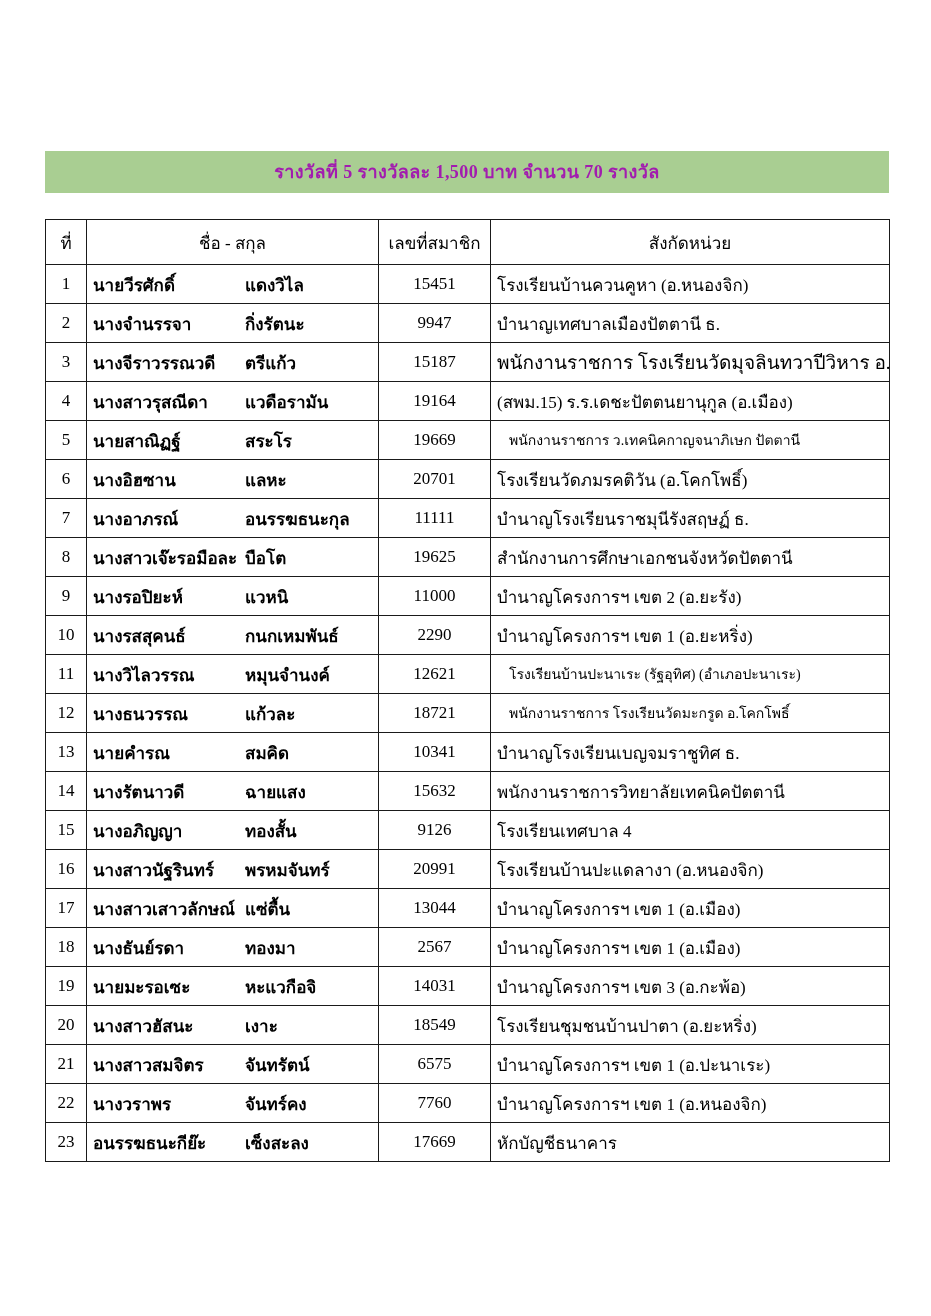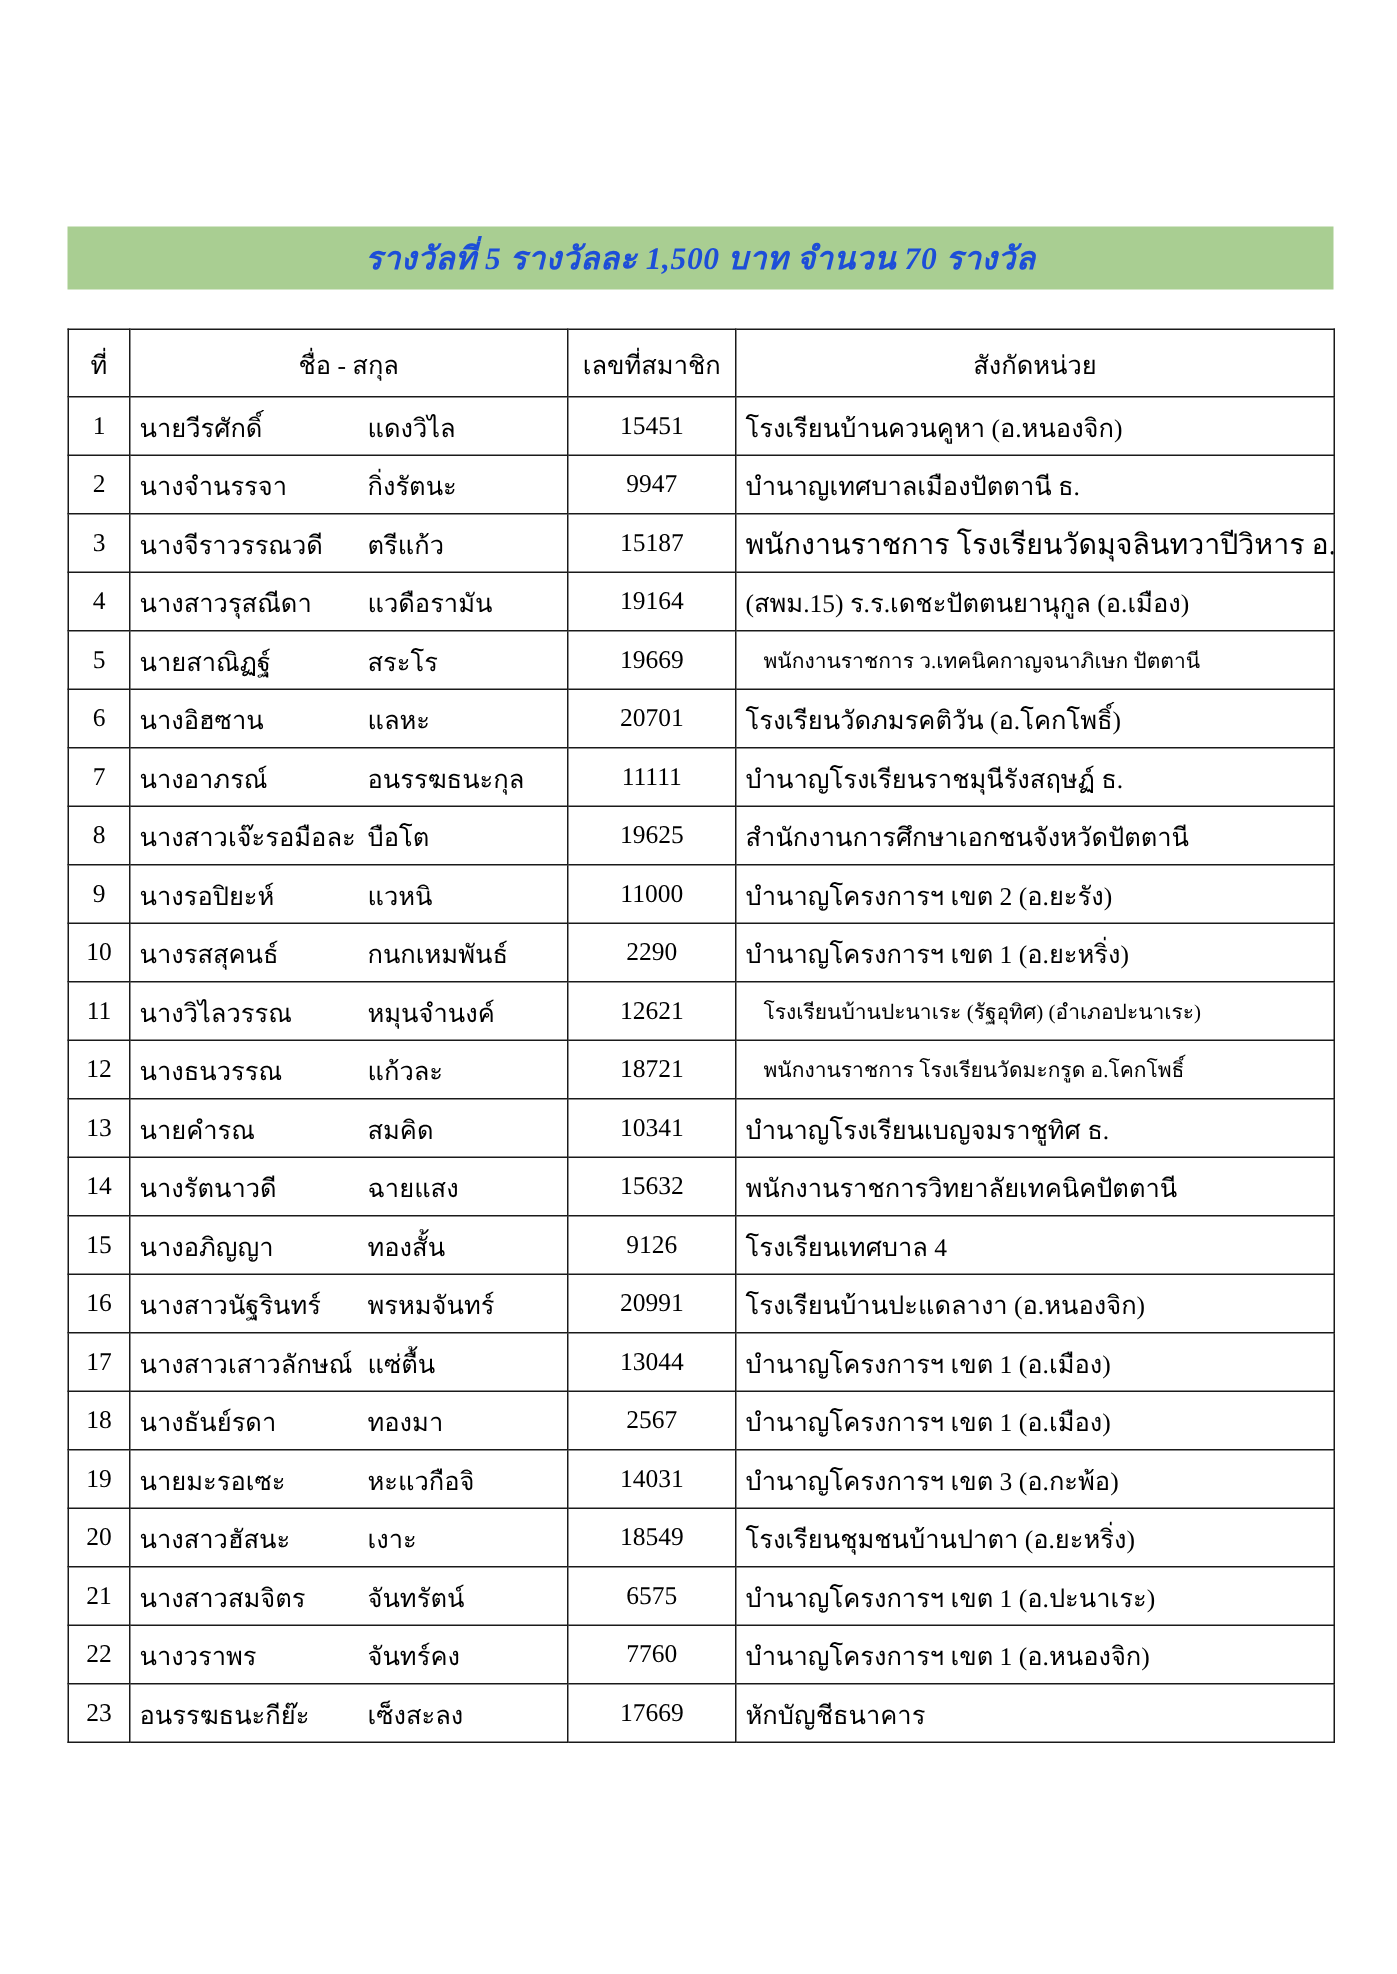--- a/index.html
+++ b/index.html
@@ -29,27 +29,26 @@
     left: 45px;
     top: 151px;
     width: 844px;
     height: 42px;
     background: #a9ce92;
     display: flex;
     align-items: center;
     justify-content: center;
   }
   .banner-title {
-    font-size: 21px;
+    font-size: 18px;
     font-weight: bold;
     letter-spacing: 0.4px;
     white-space: nowrap;
     line-height: 1;
-    color: #1d4ed8;
-    font-style: italic;
+    color: #a21caf;
   }
 
   
   .table-wrap {
     position: absolute;
     left: 45px;
     top: 219px;
     width: 844px;
   }
   table.award-table {
@@ -89,20 +88,21 @@
   td.no   { text-align: center; font-size: 17px; }
   td.memb { text-align: center; font-size: 17px; }
   td.unit { text-align: left; }
 
   
   td.name { padding: 0 0 0 5px; }
   .name-inner {
     display: flex;
     align-items: center;
     width: 100%;
+    font-weight: bold;
   }
   .name-first {
     display: inline-block;
     min-width: 152px;
     font-size: 17px;
     white-space: nowrap;
   }
   .name-last {
     display: inline-block;
     font-size: 17px;

